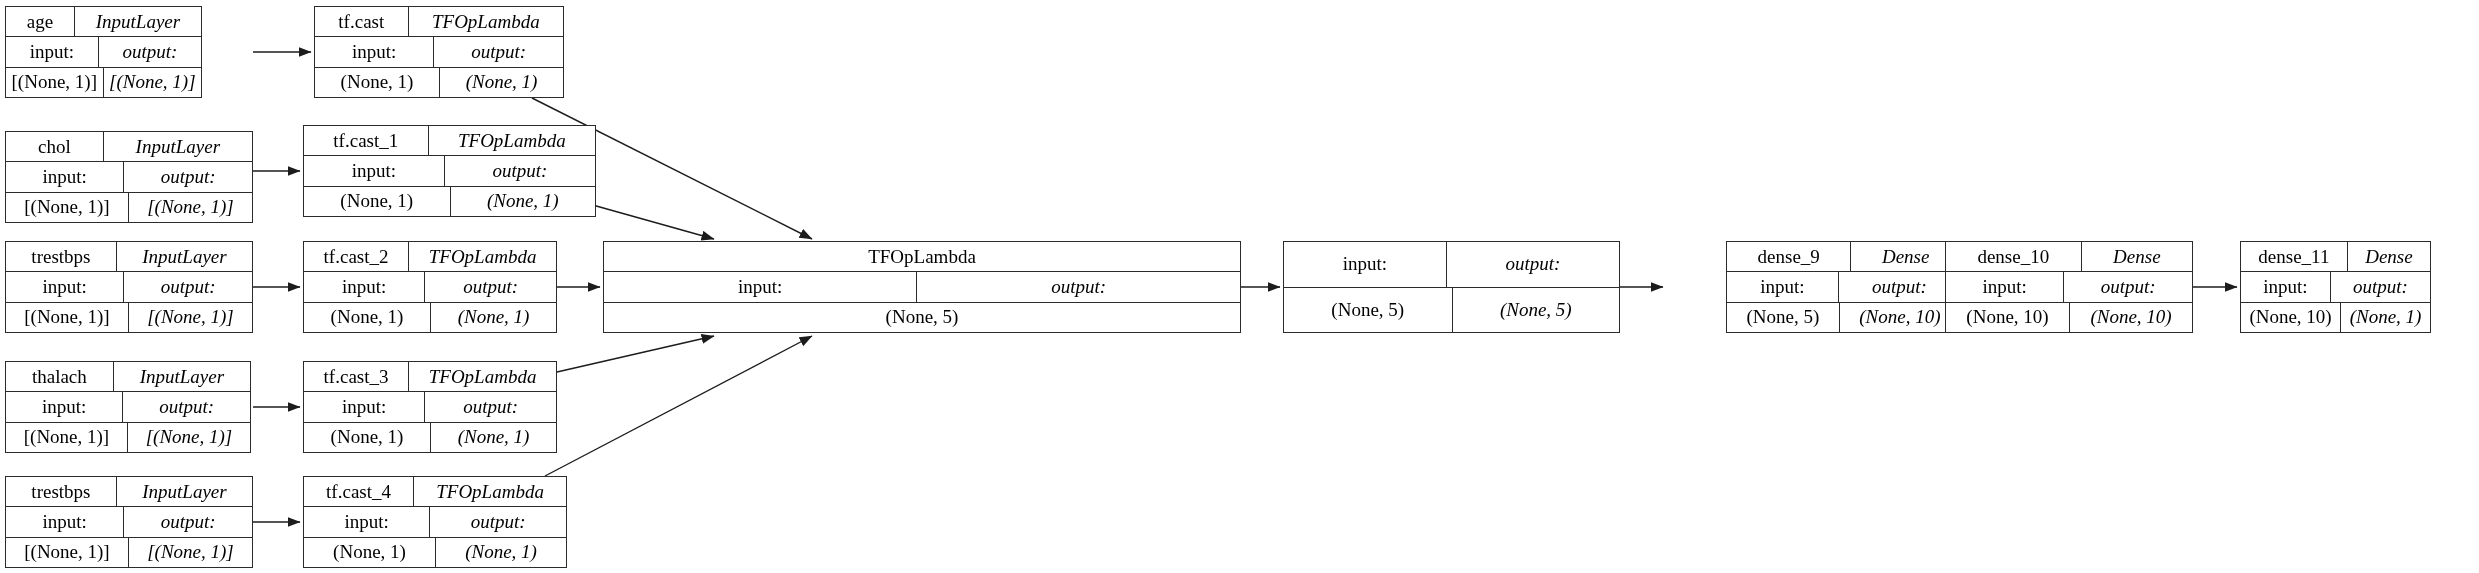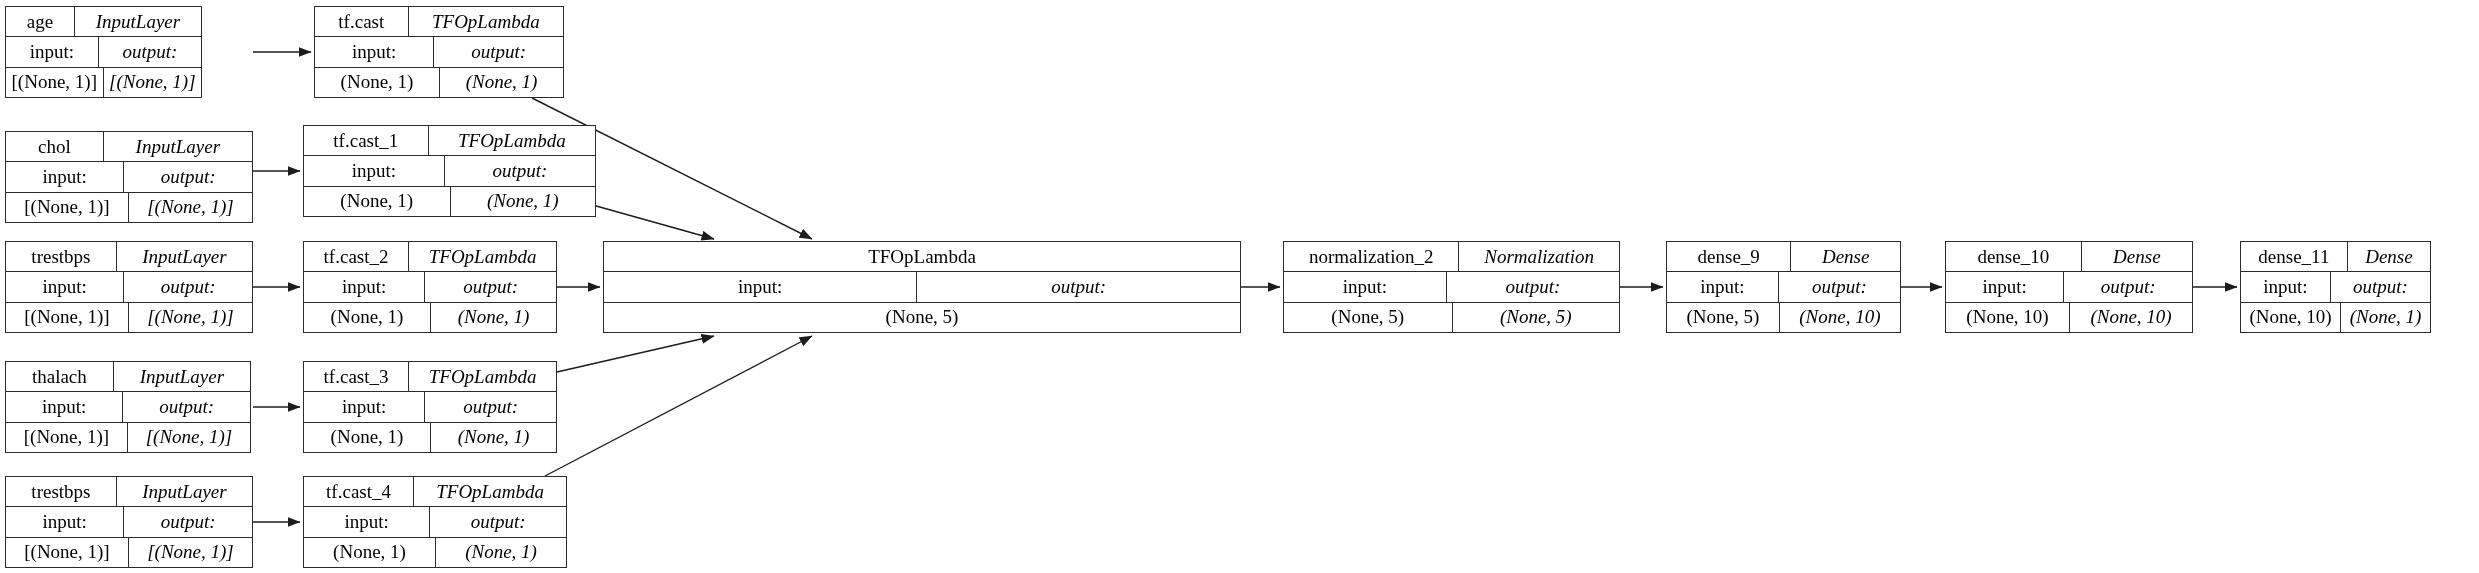--- a/index.html
+++ b/index.html
@@ -167,34 +167,30 @@
       <div class="cell">input:</div>
       <div class="cell">output:</div>
     </div>
     <div class="nrow">
       <div class="cell">(None, 5)</div>
     </div>
   </div>
 
   <div class="node" style="left:1283px;top:241px;width:337px">
     <div class="nrow">
-      <div class="cell">normalization_2</div>
-      <div class="cell">Normalization</div>
-    </div>
-    <div class="nrow">
-      <div class="cell">input:</div>
-      <div class="cell">output:</div>
-    </div>
-    <div class="nrow">
-      <div class="cell">(None, 5)</div>
-      <div class="cell">(None, 5)</div>
-    </div>
-  </div>
-
-  <div class="node" style="left:1666px;top:241px;width:235px">
+      <div class="cell">input:</div>
+      <div class="cell">output:</div>
+    </div>
+    <div class="nrow">
+      <div class="cell">(None, 5)</div>
+      <div class="cell">(None, 5)</div>
+    </div>
+  </div>
+
+  <div class="node" style="left:1726px;top:241px;width:235px">
     <div class="nrow">
       <div class="cell">dense_9</div>
       <div class="cell">Dense</div>
     </div>
     <div class="nrow">
       <div class="cell">input:</div>
       <div class="cell">output:</div>
     </div>
     <div class="nrow">
       <div class="cell">(None, 5)</div>

